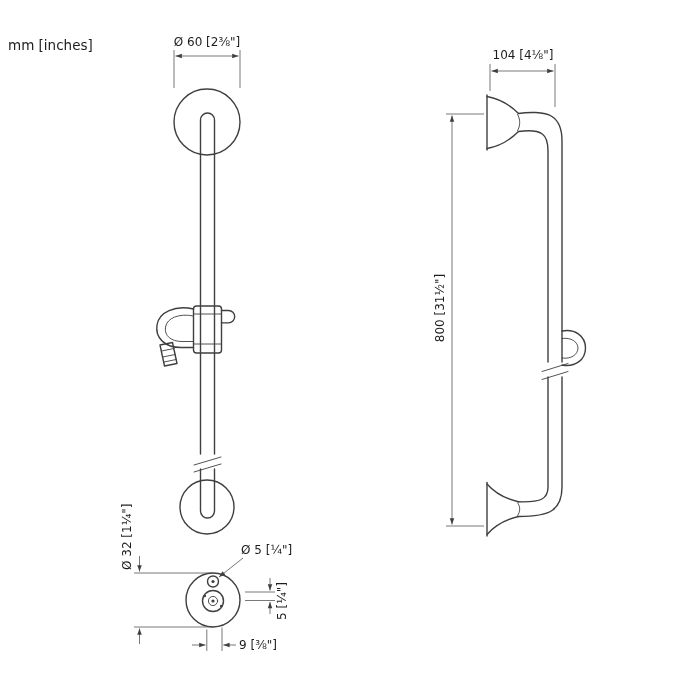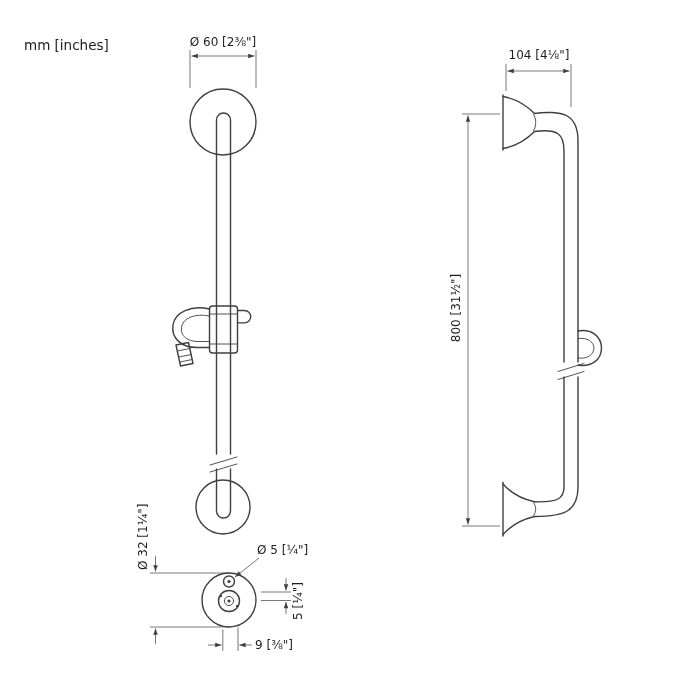--- a/index.html
+++ b/index.html
@@ -1,16 +1,16 @@
 <!DOCTYPE html>
 <html><head>
 <meta charset="utf-8">
 <style>
   html,body { margin:0; padding:0; background:#ffffff; }
-  .canvas { position:relative; width:683px; height:700px; background:#ffffff; overflow:hidden;padding-left:16px; }
+  .canvas { position:relative; width:683px; height:700px; background:#ffffff; overflow:hidden; }
   svg { display:block; }
   .geo      { fill:none; stroke:#3f3f3f; stroke-width:1.4; stroke-linecap:round; stroke-linejoin:round; }
   .geo-thin { fill:none; stroke:#3f3f3f; stroke-width:0.9; stroke-linecap:round; stroke-linejoin:round; }
   .dim      { fill:none; stroke:#555555; stroke-width:0.8; }
   .dot      { fill:#3f3f3f; stroke:none; }
   .dim-label   { font-family:"DejaVu Sans", sans-serif; font-size:12px; fill:#1d1d1d; }
   .units-label { font-family:"DejaVu Sans", sans-serif; font-size:13.5px; fill:#1d1d1d; }
 </style>
 </head>
 <body>

